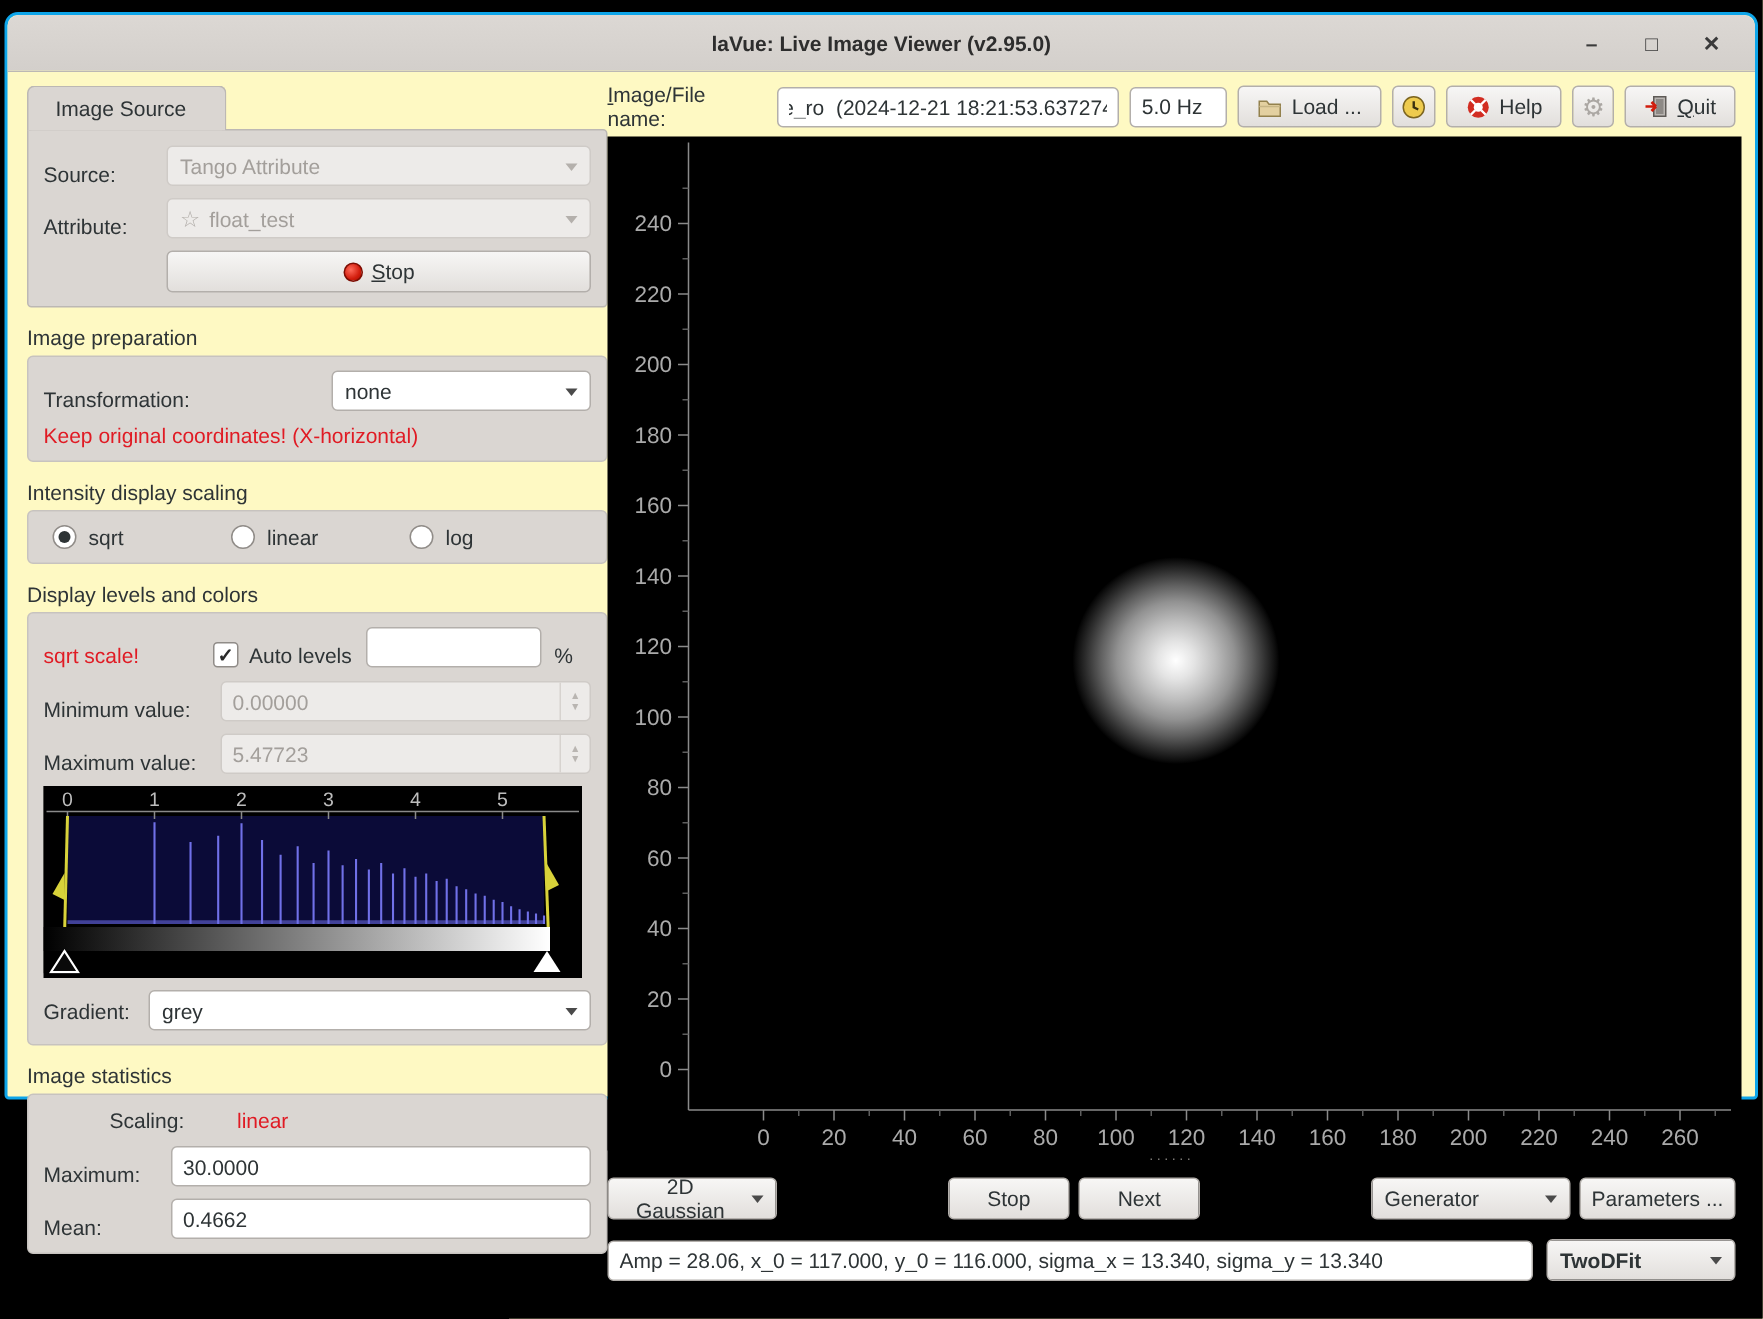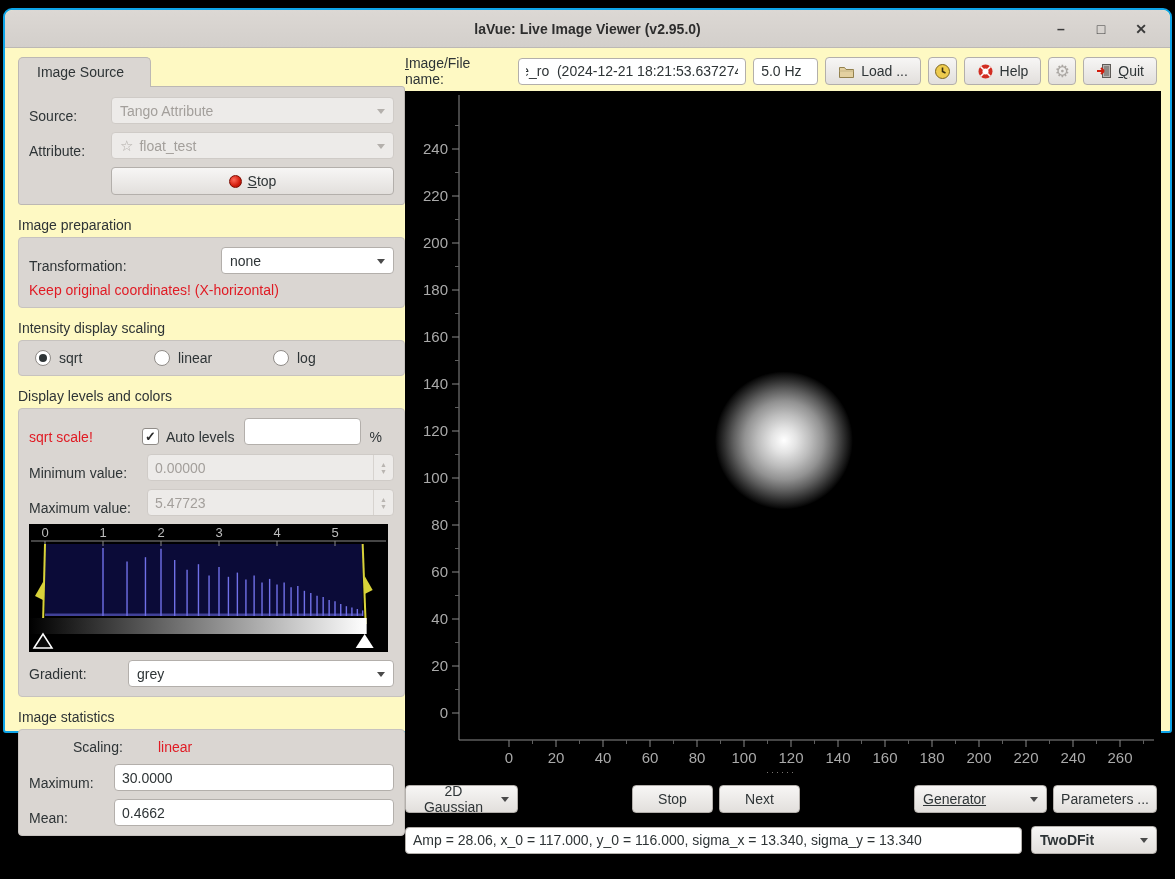--- a/index.html
+++ b/index.html
@@ -56,21 +56,21 @@
 
   .radio { display:flex; align-items:center; gap:8px; }
   .rdot { width:16px; height:16px; border-radius:50%; background:#fff; border:1px solid #908c88;
     display:flex; align-items:center; justify-content:center; }
   .rdot .in { width:8px; height:8px; border-radius:50%; background:#2e3436; display:none; }
   .radio.sel .rdot .in { display:block; }
   .checkbox { width:17px; height:17px; background:#fff; border:1px solid #908c88; border-radius:3px;
     display:flex; align-items:center; justify-content:center; font-size:13px; font-weight:bold; color:#2a2a2a; }
 
   .histwrap { margin:6px 0 8px 0; background:#000; width:359px; }
-  .gradrow { display:flex; align-items:center;gap:29px; }
+  .gradrow { display:flex; align-items:center; }
 
   
   .right { position:absolute; left:400px; right:13px; top:8px; }
   .toolbar { display:flex; align-items:center; gap:7px; height:28px; margin-bottom:6px; }
   .toolbar .iconbtn { padding:0 5px; min-width:28px; }
   .imgfield { width:228px; flex:none; text-indent:-5px; }
   .freqfield { width:65px; flex:none; }
   .plotwrap { width:756px; height:676px; background:#000; }
   .dots { height:13px; text-align:center; color:#8a8682; font-size:9px; letter-spacing:2px; line-height:10px; }
   .crow1 { display:flex; align-items:center; margin-top:5px;text-align:center; }
@@ -418,21 +418,21 @@
           <span class="arrow"></span>
         </div>
         <div class="grow"></div>
         <div class="btn" style="width:81px;">
             <span>Stop</span>
           </div>
         <div class="btn" style="width:81px;margin-left:6px;">
             <span>Next</span>
           </div>
         <div class="grow"></div>
-        <div class="combo combo-sm" style="width:133px;background:linear-gradient(#f7f6f5,#e2dfdc);text-decoration:underline;">
+        <div class="combo combo-sm" style="width:133px;background:linear-gradient(#f7f6f5,#e2dfdc);">
           <span>Generator</span>
           <span class="arrow"></span>
         </div>
         <div class="btn" style="width:104px;margin-left:6px;">
             <span>Parameters ...</span>
           </div>
       </div>
 
       <div class="crow2">
         <input class="field grow" value="Amp = 28.06, x_0 = 117.000, y_0 = 116.000, sigma_x = 13.340, sigma_y = 13.340" style="">

